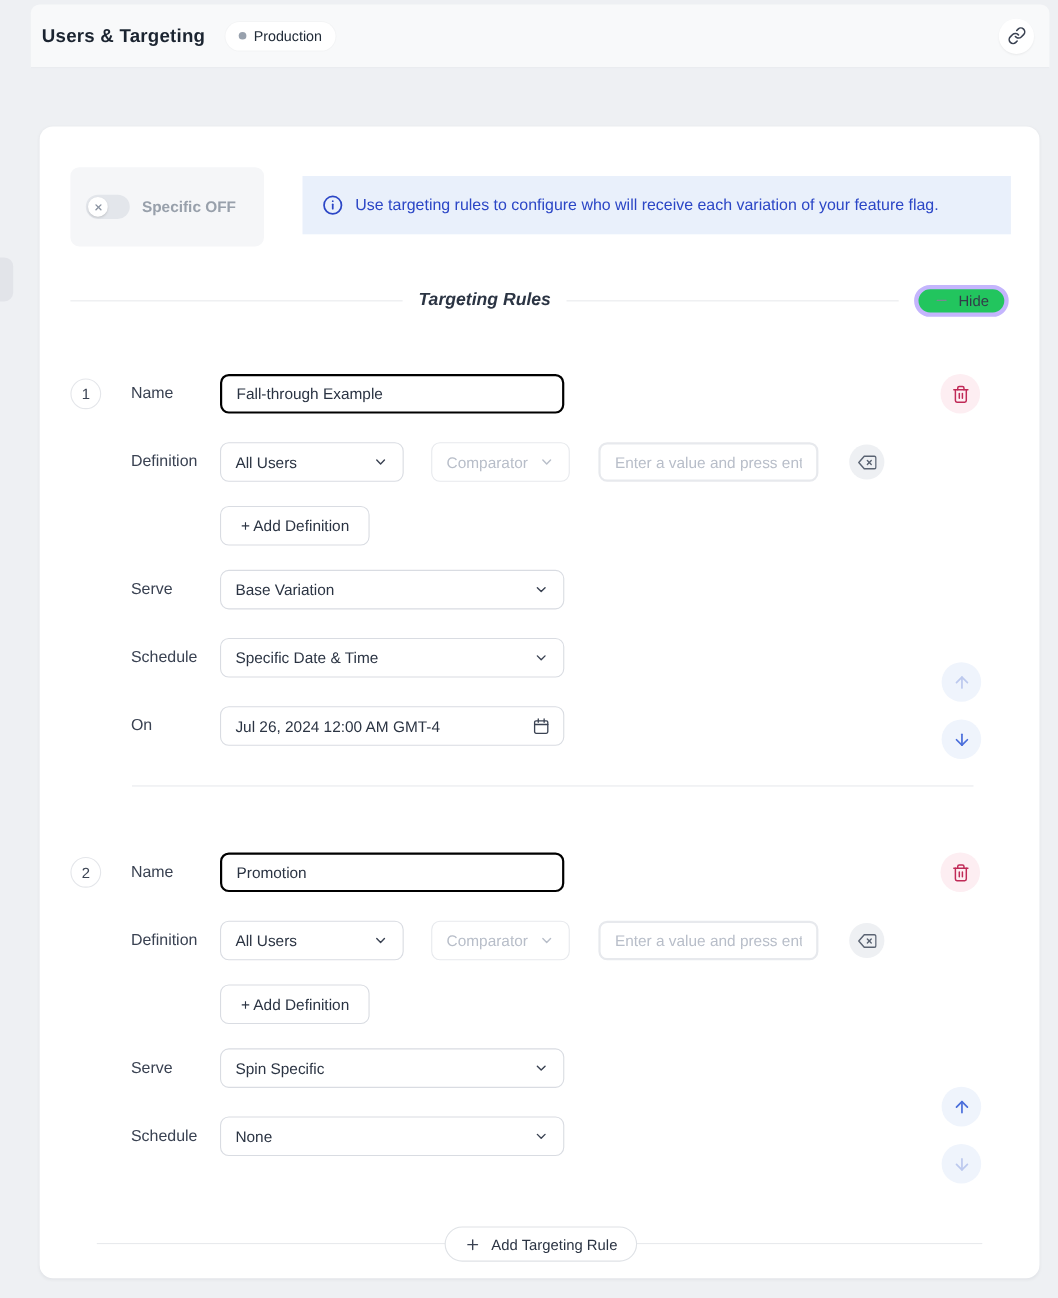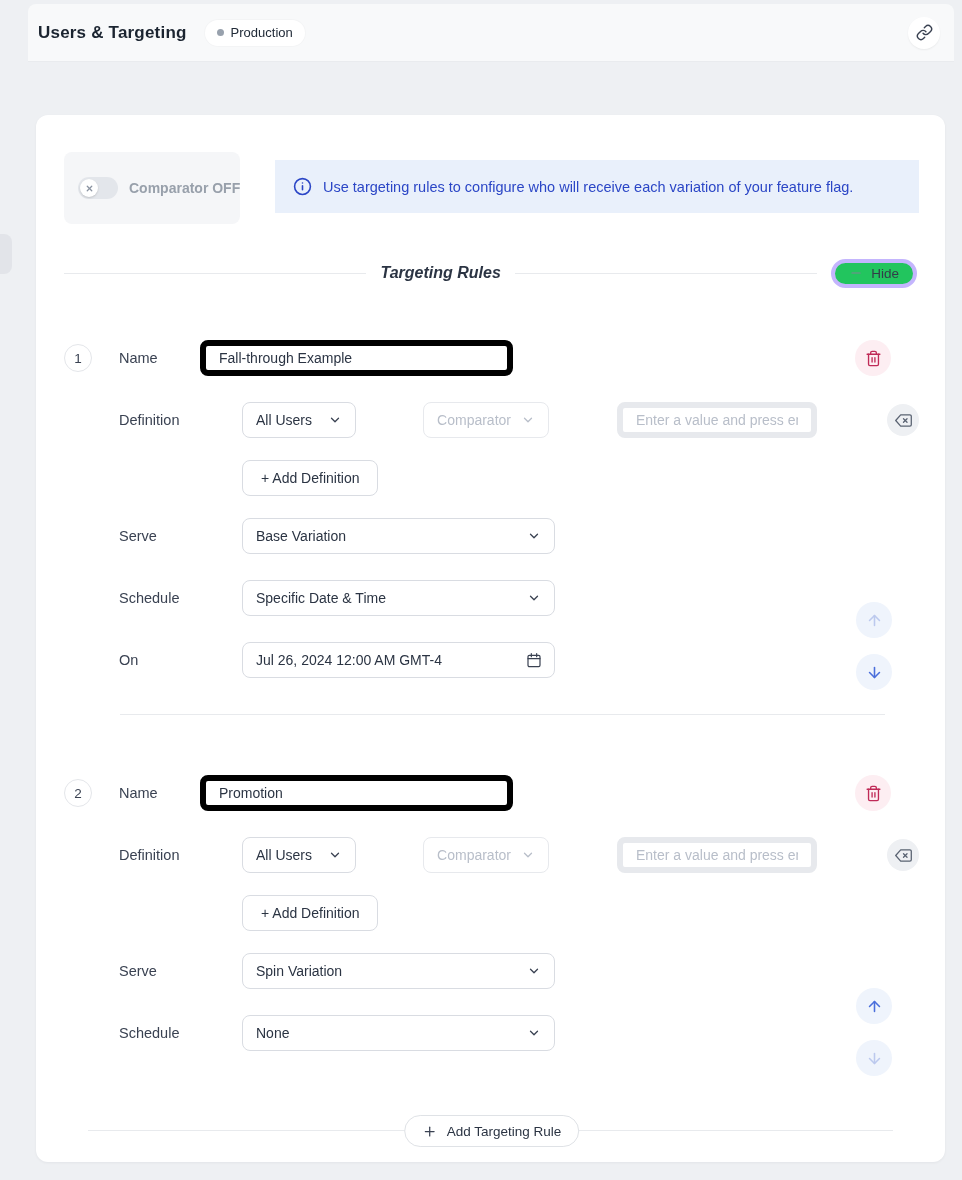--- a/index.html
+++ b/index.html
@@ -88,36 +88,36 @@
   .rule { position:relative; margin-top:52px; }
   .rule-2 { margin-top:60px; }
   .row { display:flex; align-items:center; margin-bottom:26px; }
   .num-col { width:55px; flex:none; }
   .num-circle {
     width:28px; height:28px; border-radius:50%; border:1px solid #e4e6ea;
     display:flex; align-items:center; justify-content:center;
     font-size:13.5px; color:#3a4252; background:#fff;
   }
   .label-col { width:81px; flex:none; font-size:14.5px; color:#3a4252; }
-  .row.indent { padding-left:55px;gap:42px; }
+  .row.indent { padding-left:55px; }
 
   .field {
     height:36px; border:1px solid #d9dce2; border-radius:8px; background:#fff;
     display:flex; align-items:center; padding:0 13px; font-size:14px; color:#2b3443;
   }
   .select { justify-content:space-between; cursor:pointer; }
   .select .chev { color:#3a4252; flex:none; margin-left:10px; }
   .w-lg { width:313px; }
   .w-aud { width:167px; }
   .w-cmp { width:126px; margin-left:25px;text-align:right; }
   .select.disabled { border-color:#e7e9ed; color:#b8bec9; }
   .select.disabled .chev { color:#b8bec9; }
 
   input.text-input {
-    height:36px; border:6px solid #000000; border-radius:8px; background:#fff;
+    height:36px; border:2px solid #000000; border-radius:8px; background:#fff;
     font-size:14px; color:#2b3443; padding:0 13px; font-family:inherit; outline:none;
   }
   input.text-input.w-lg { width:313px; }
   input.value-input { width:200px; margin-left:26px; border-color:#e7e9ed; }
   input::placeholder { color:#b8bec9; }
 
   .clear-btn {
     width:32px; height:32px; border-radius:50%; background:#eef0f3; border:none;
     margin-left:28px; display:flex; align-items:center; justify-content:center;
     color:#5a6372; cursor:pointer; flex:none;
@@ -188,21 +188,21 @@
   <div class="toggle-row">
     <div class="toggle-box">
       <button class="switch">
         <span class="knob">
           <svg width="9" height="9" viewBox="0 0 24 24" fill="none" stroke="currentColor" stroke-width="3.4" stroke-linecap="round">
               <line x1="18" y1="6" x2="6" y2="18"></line>
               <line x1="6" y1="6" x2="18" y2="18"></line>
             </svg>
         </span>
       </button>
-      <span class="toggle-label">Comparator OFF</span>
+      <span class="toggle-label">Specific OFF</span>
     </div>
     <div class="info-banner">
       <span class="info-icon">
         <svg width="19" height="19" viewBox="0 0 24 24" fill="none" stroke="currentColor" stroke-width="2" stroke-linecap="round">
             <circle cx="12" cy="12" r="10"></circle>
             <line x1="12" y1="16" x2="12" y2="11"></line>
             <line x1="12" y1="7.5" x2="12.01" y2="7.5"></line>
           </svg>
       </span>
       <span class="txt">Use targeting rules to configure who will receive each variation of your feature flag.</span>
@@ -367,21 +367,21 @@
         </span>
       </button>
     </div>
     <div class="row indent add-def-row">
       <div class="label-col"></div>
       <button class="add-def-btn">+ Add Definition</button>
     </div>
     <div class="row indent">
       <div class="label-col">Serve</div>
       <div class="field select w-lg">
-        <span>Spin Variation</span>
+        <span>Spin Specific</span>
         <span class="chev">
             <svg width="14" height="14" viewBox="0 0 24 24" fill="none" stroke="currentColor" stroke-width="2.2" stroke-linecap="round" stroke-linejoin="round">
               <polyline points="6 9 12 15 18 9"></polyline>
             </svg>
           </span>
       </div>
     </div>
     <div class="row indent">
       <div class="label-col">Schedule</div>
       <div class="field select w-lg">

